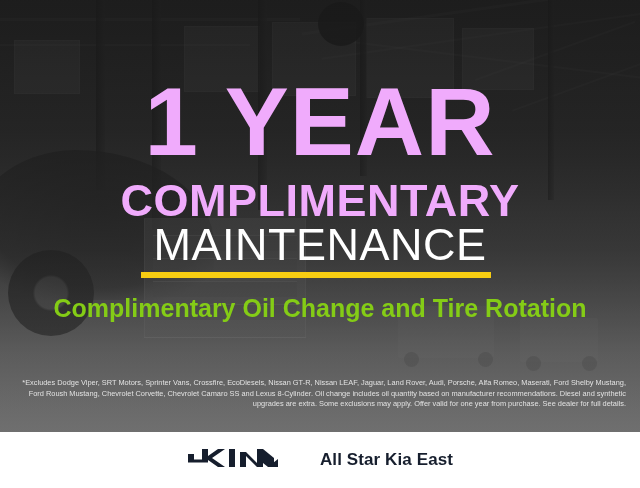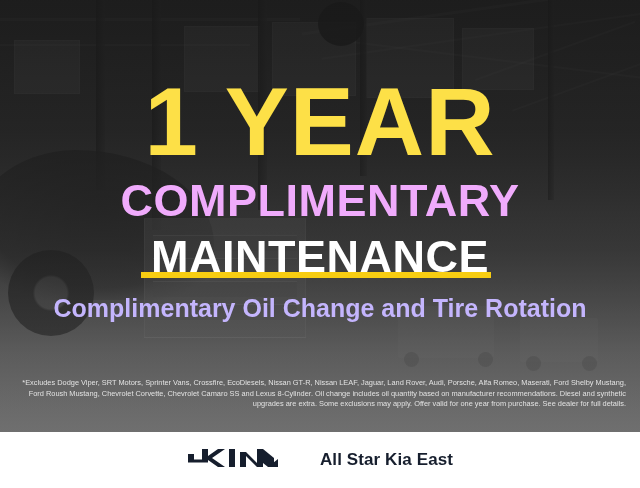--- a/index.html
+++ b/index.html
@@ -125,57 +125,56 @@
     text-align: center;
   }
   .headline-year {
     position: absolute;
     left: 0; top: 74px;
     width: 640px;
     font-size: 96px;
     line-height: 96px;
     font-weight: bold;
     letter-spacing: 1px;
-    color: #fde047;
+    color: #f0abfc;
   }
   .headline-sub1 {
     position: absolute;
     left: 0; top: 178px;
     width: 640px;
     font-size: 45px;
     line-height: 45px;
     font-weight: bold;
     letter-spacing: 0.5px;
     color: #f0abfc;
   }
   .headline-sub2 {
     position: absolute;
     left: 0; top: 222px;
     width: 640px;
     font-size: 45px;
     line-height: 45px;
-    font-weight: bold;
+    font-weight: normal;
     letter-spacing: 0.5px;
     color: #ffffff;
-    margin-top: 12px;
   }
   .divider {
     position: absolute;
     left: 141px; top: 272px;
     width: 350px; height: 6px;
     background: #f7cd12;
   }
   .offer-line {
     position: absolute;
     left: 0;
     width: 640px;
     font-size: 25px;
     line-height: 29px;
     font-weight: bold;
-    color: #c4b5fd;
+    color: #84cc16;
   }
   .offer-1 { top: 294px; }
   .offer-2 { top: 324px; }
 
   .disclaimer {
     position: absolute;
     left: 14px; top: 378px;
     width: 612px;
     font-size: 7.4px;
     line-height: 10.6px;

